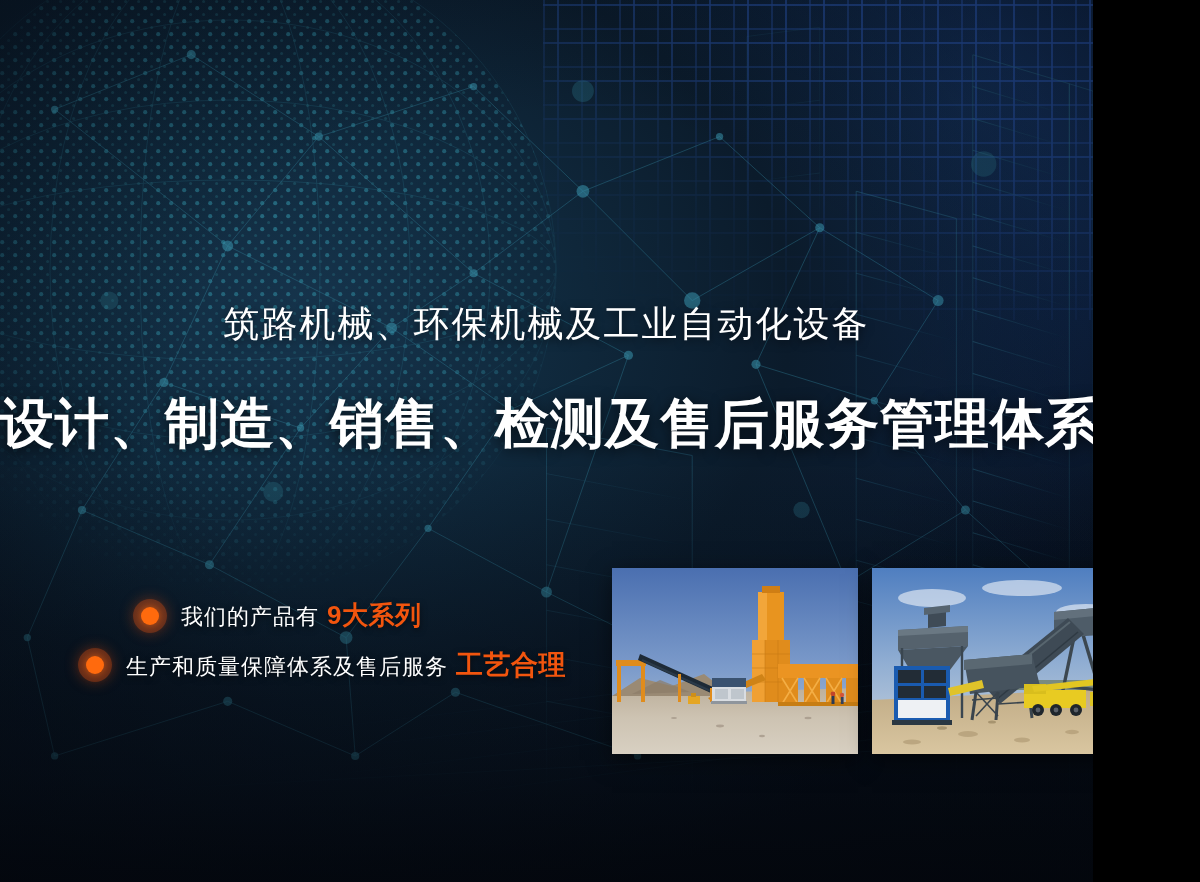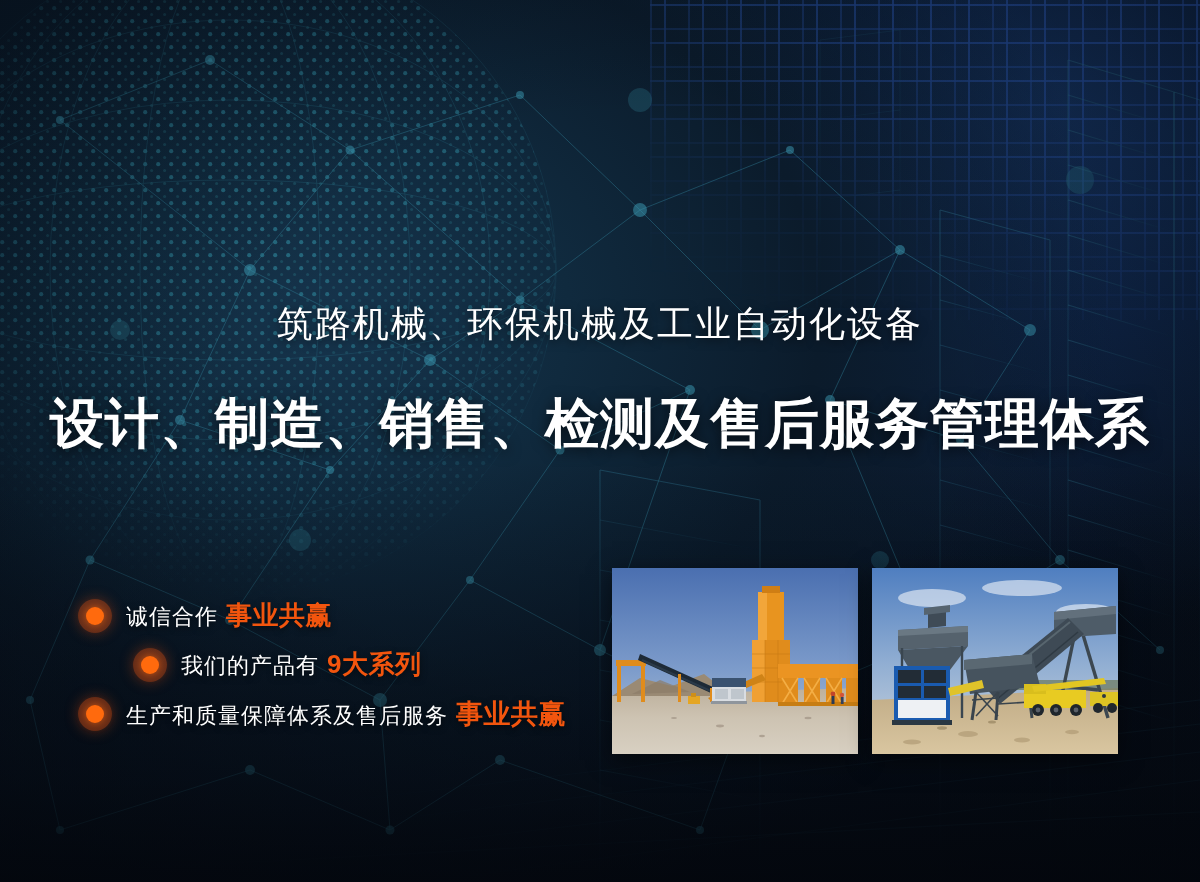--- a/index.html
+++ b/index.html
@@ -4,21 +4,21 @@
 <style>
   html, body {
     margin: 0;
     padding: 0;
     background: #000;
   }
   * { box-sizing: border-box; }
 
   .banner {
     position: relative;
-    width: 1200px;
+    width: 1093px;
     height: 882px;
     overflow: hidden;
     font-family: "Liberation Sans", "DejaVu Sans", sans-serif;
     background: #0a1320;
   }
 
   
   .bg-base {
     position: absolute; inset: 0;
     background:
@@ -353,38 +353,32 @@
     </g>
   </svg>
 
   <div class="bg-vignette"></div>
 
   <div class="headline">筑路机械、环保机械及工业自动化设备</div>
   <div class="title">设计、制造、销售、检测及售后服务管理体系</div>
 
   <div class="bullets">
 
-    <div class="bullet-row indent-0">
-      <span class="dot"></span>
-      <span class="bullet-text">
-        <span>诚信合作</span><span class="hl">事业共赢</span>
-      </span>
-    </div>
 
     <div class="bullet-row indent-1">
       <span class="dot"></span>
       <span class="bullet-text">
         <span>我们的产品有</span><span class="hl">9大系列</span>
       </span>
     </div>
 
     <div class="bullet-row indent-2">
       <span class="dot"></span>
       <span class="bullet-text">
-        <span>生产和质量保障体系及售后服务</span><span class="hl">事业共赢</span>
+        <span>生产和质量保障体系及售后服务</span><span class="hl">工艺合理</span>
       </span>
     </div>
 
   </div>
 
   <div class="photos">
 
     <div class="photo">
       <svg viewBox="0 0 246 186" preserveAspectRatio="xMidYMid slice">
         <defs>

